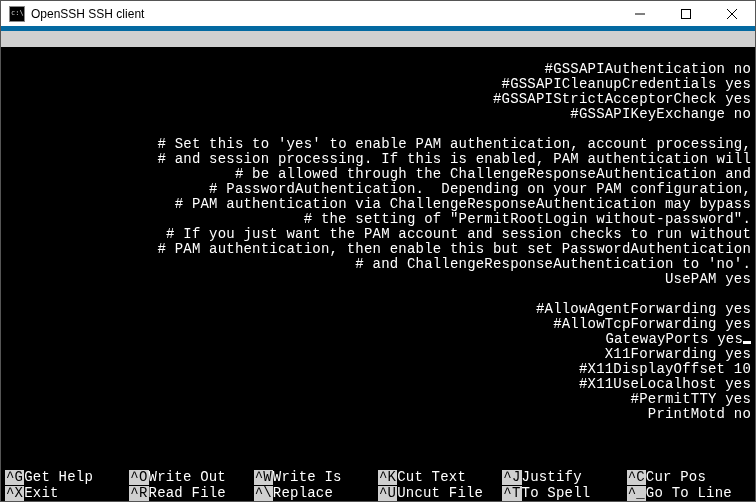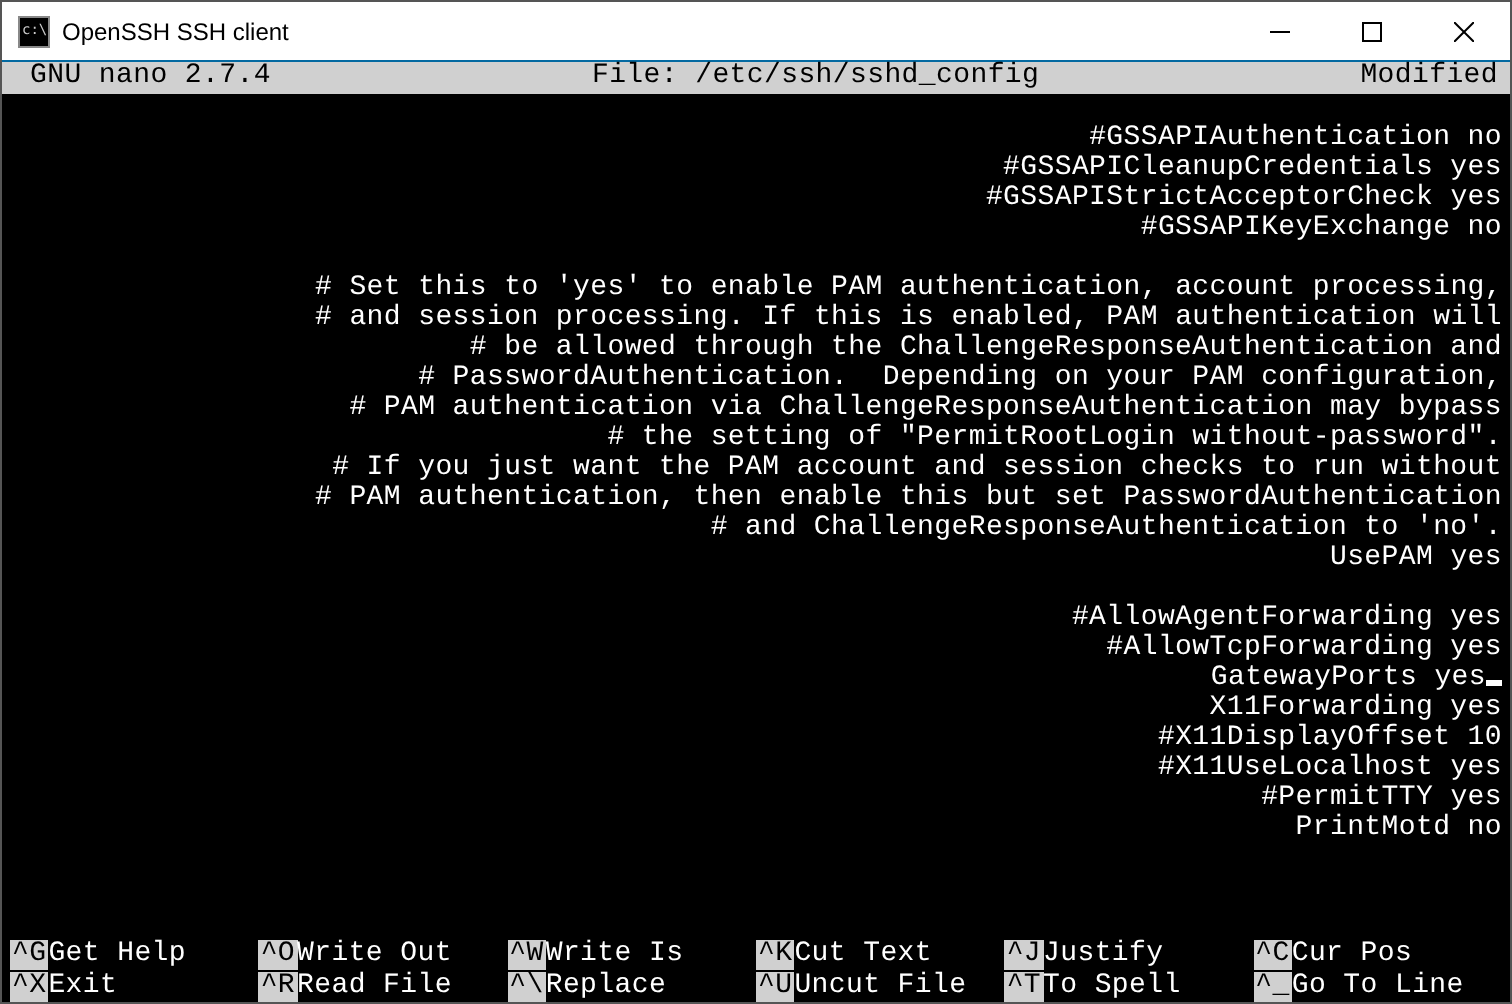--- a/index.html
+++ b/index.html
@@ -9,21 +9,21 @@
       background: #ffffff;
       font-family: "Segoe UI", Tahoma, sans-serif;
       overflow: hidden;
       border: 1px solid #555;
     }
     .titlebar {
       height: 30px;
       background: #ffffff;
       display: flex;
       align-items: center;
-      border-bottom: 1px solid #0369a1;
+      border-bottom: 5px solid #0369a1;
     }
     .titlebar-icon {
       width: 16px;
       height: 16px;
       margin-left: 8px;
       margin-right: 6px;
       background: #000;
       border: 1px solid #888;
       position: relative;
     }
@@ -64,21 +64,21 @@
       position: relative;
       letter-spacing: 0.2px;
     }
     .statusbar {
       background: #d0d0d0;
       color: #000;
       height: 16px;
       display: flex;
       font-family: "Consolas", "Courier New", monospace;
       font-size: 14px;
-      padding: 0 6px 0 14px;
+      padding: 16px 6px 0 14px;
     }
     .statusbar .left { flex: 0 0 auto; }
     .statusbar .center { flex: 1; text-align: center; }
     .statusbar .right { flex: 0 0 auto; }
     .content {
       padding: 0 4px;
       white-space: pre;
       height: calc(100% - 16px - 32px);
       overflow: hidden;
       text-align: right;

